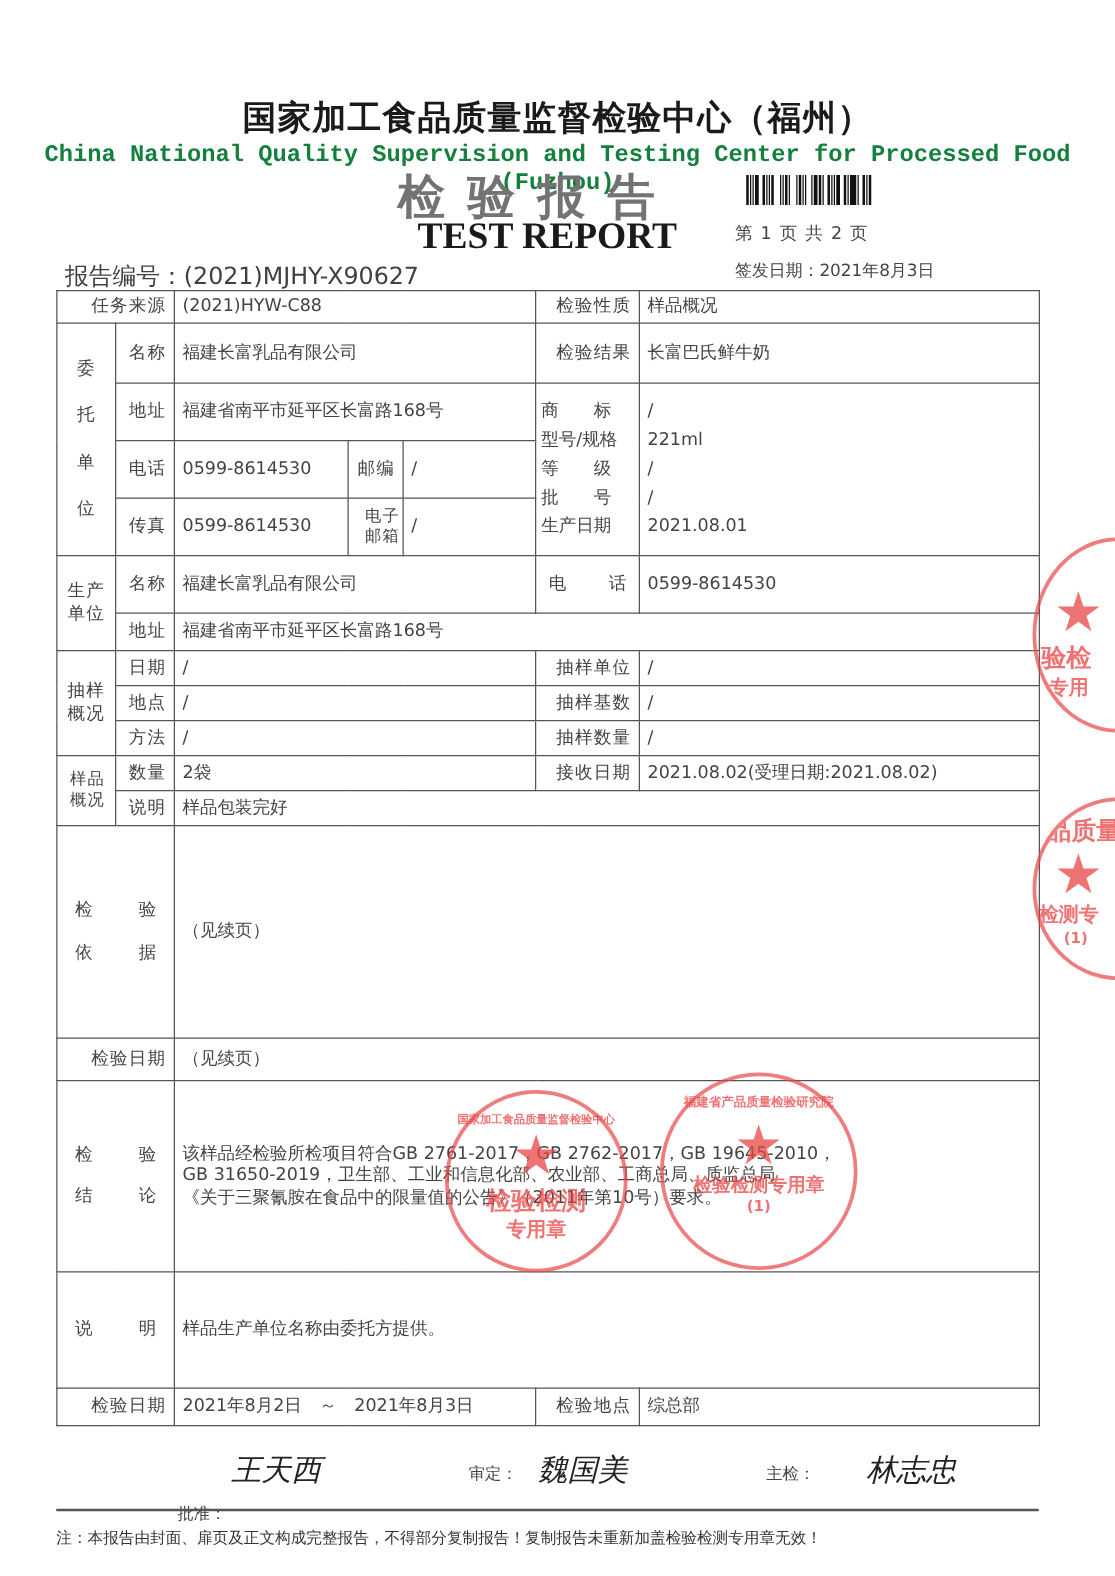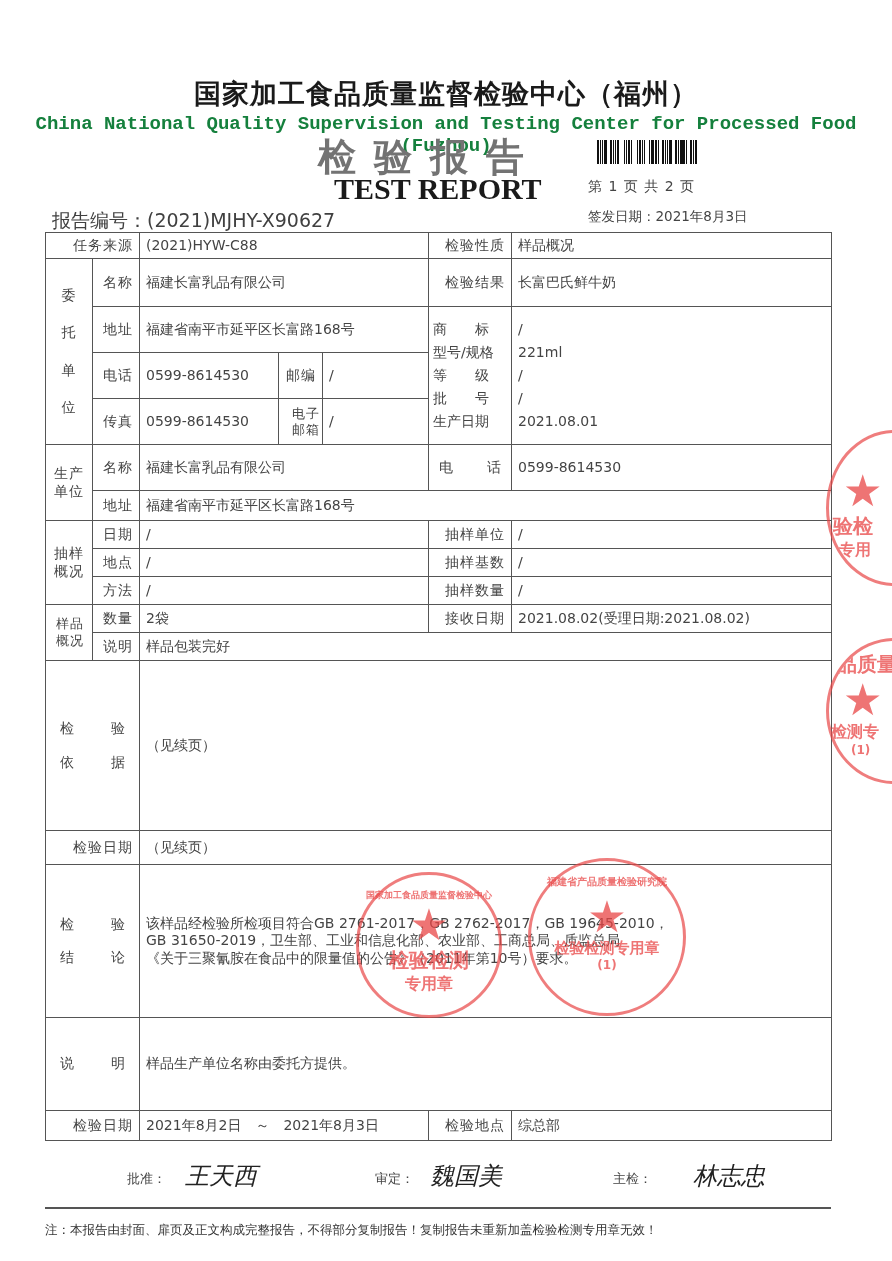--- a/index.html
+++ b/index.html
@@ -301,21 +301,21 @@
   <div class="t2" style="text-align:left;padding-left:10px;">专用</div>
 </div>
 <div class="stamp" style="left:826px;top:638px;width:130px;height:140px;overflow:hidden;">
   <div class="t1" style="text-align:left;padding-left:8px;margin-top:10px;">品质量</div>
   <div class="star" style="text-align:left;padding-left:14px;">★</div>
   <div class="t2" style="text-align:left;padding-left:2px;">检测专</div>
   <div style="text-align:left;padding-left:22px;font-size:12px;">(1)</div>
 </div>
 
 <div class="abs sign-row">
-  <span class="sign-label" style="left:82px;">批准：</span>
+  <span class="sign-label" style="left:97px;margin-top:32px;">批准：</span>
   <span class="sig" style="left:140px;">王天西</span>
   <span class="sign-label" style="left:330px;">审定：</span>
   <span class="sig" style="left:385px;">魏国美</span>
   <span class="sign-label" style="left:568px;">主检：</span>
   <span class="sig" style="left:648px;">林志忠</span>
 </div>
 <div class="hr" style="top:1207px;"></div>
 <div class="abs footnote">注：本报告由封面、扉页及正文构成完整报告，不得部分复制报告！复制报告未重新加盖检验检测专用章无效！</div>
 
 </body></html>

